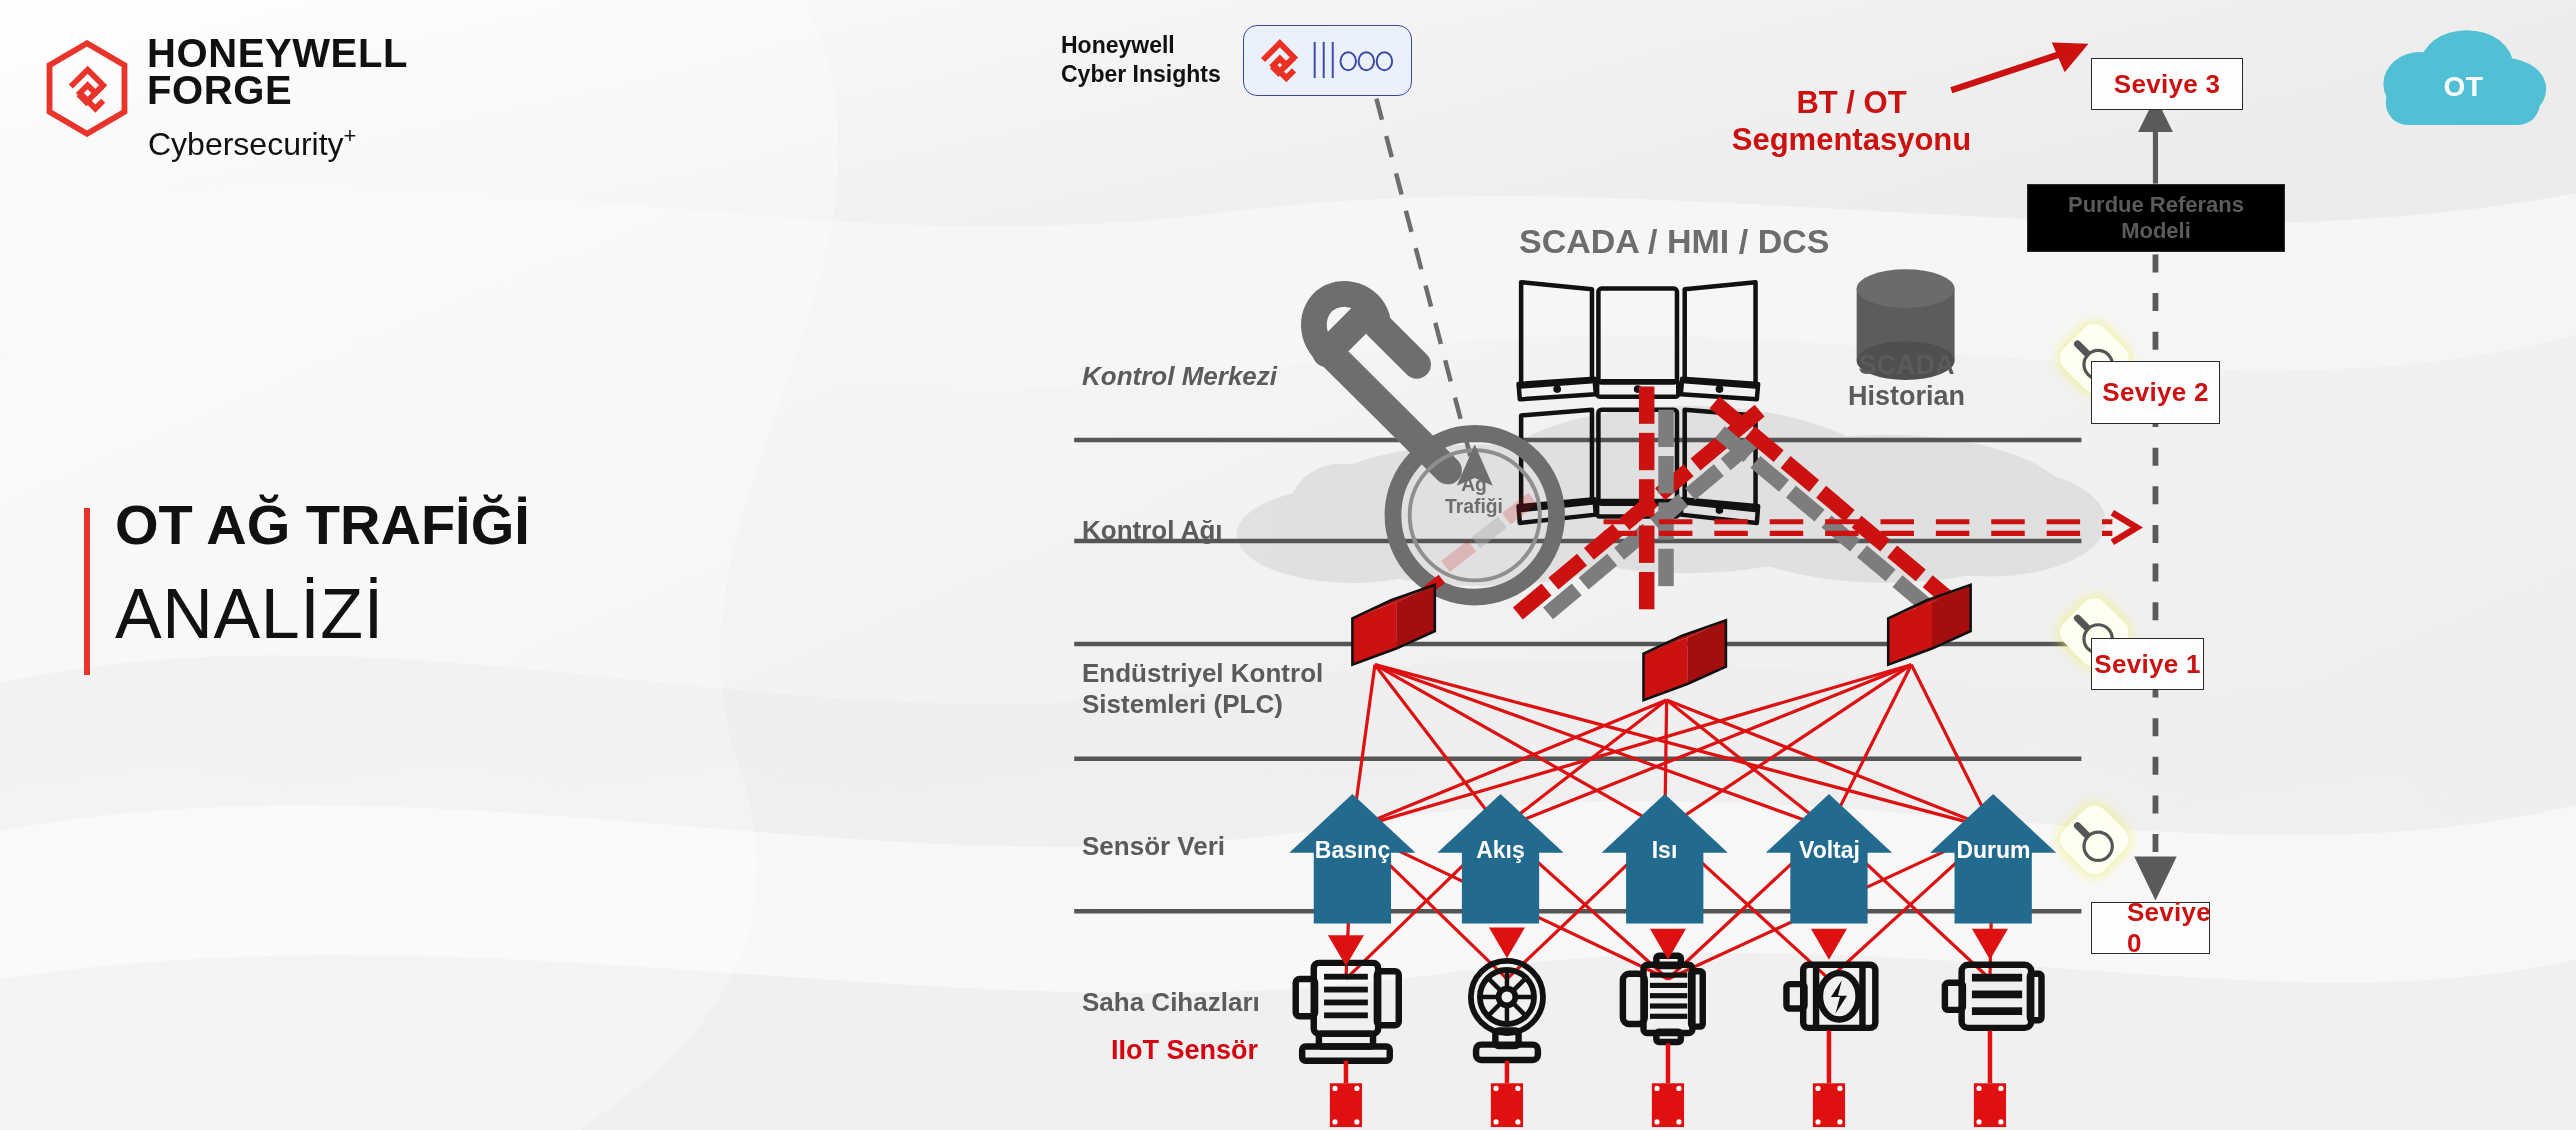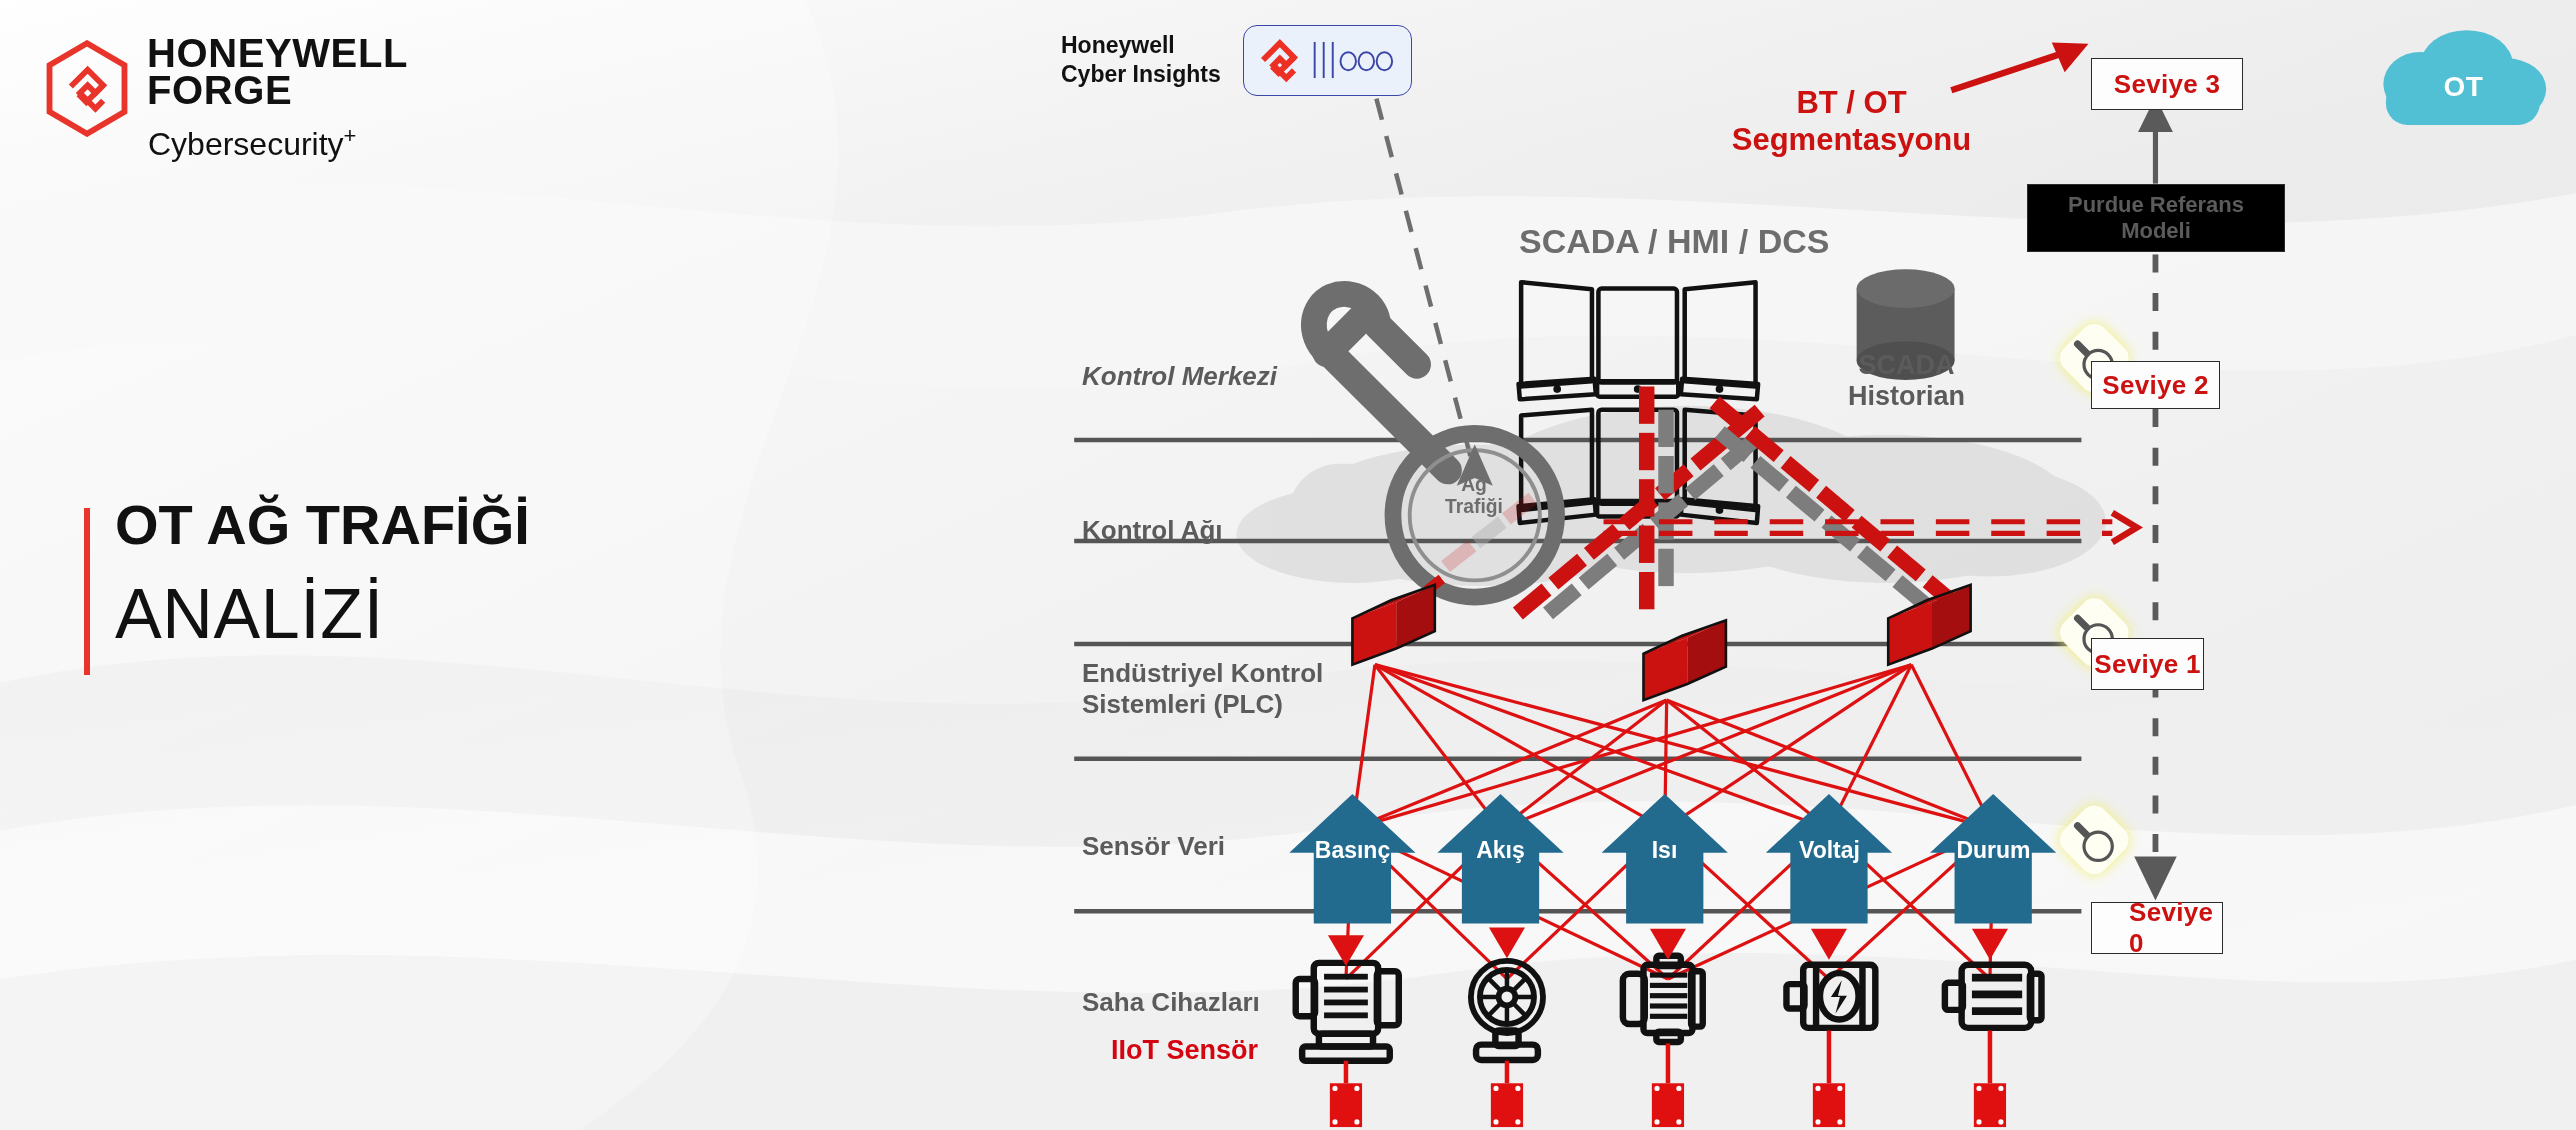--- a/index.html
+++ b/index.html
@@ -588,22 +588,22 @@
 <div class="row-label" style="left:1082px; top:987px;">Saha Cihazları</div>
 
 <div id="purdue-box">
   <div>
     <div>Purdue Referans</div>
     <div>Modeli</div>
   </div>
 </div>
 
 <div class="lvl-box" style="left:2091px; top:58px; width:152px; height:52px;">Seviye 3</div>
-<div class="lvl-box" style="left:2091px; top:361px; width:129px; height:48px;">Seviye 2</div>
+<div class="lvl-box" style="left:2091px; top:361px; width:129px; height:63px;">Seviye 2</div>
 <div class="lvl-box" style="left:2091px; top:638px; width:113px; height:52px;">Seviye  1</div>
-<div class="lvl-box" style="left:2091px; top:902px; width:132px; height:52px;padding-left:37px;">Seviye  0</div>
+<div class="lvl-box" style="left:2091px; top:902px; width:119px; height:52px;padding-left:37px;">Seviye  0</div>
 
 <div class="sensor-label" style="left:1288px; top:837px;">Basınç</div>
 <div class="sensor-label" style="left:1436px; top:837px;">Akış</div>
 <div class="sensor-label" style="left:1600px; top:837px;">Isı</div>
 <div class="sensor-label" style="left:1765px; top:837px;">Voltaj</div>
 <div class="sensor-label" style="left:1929px; top:837px;">Durum</div>
 
 
 </body></html>

